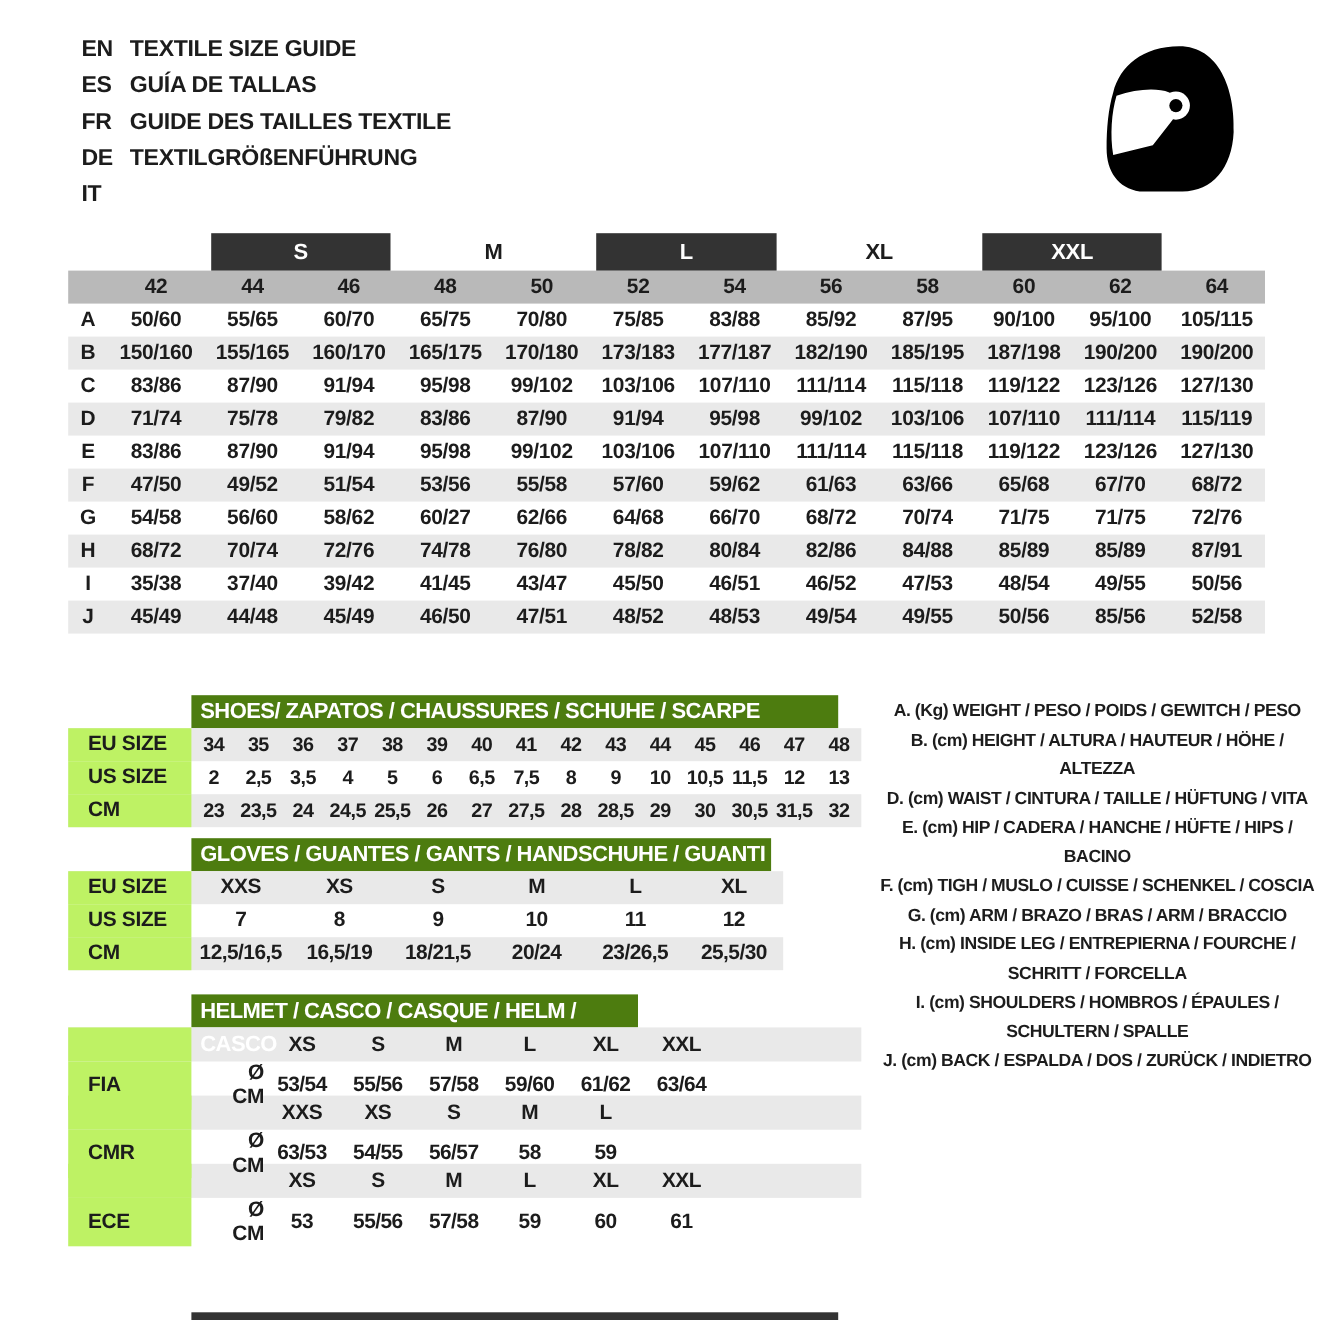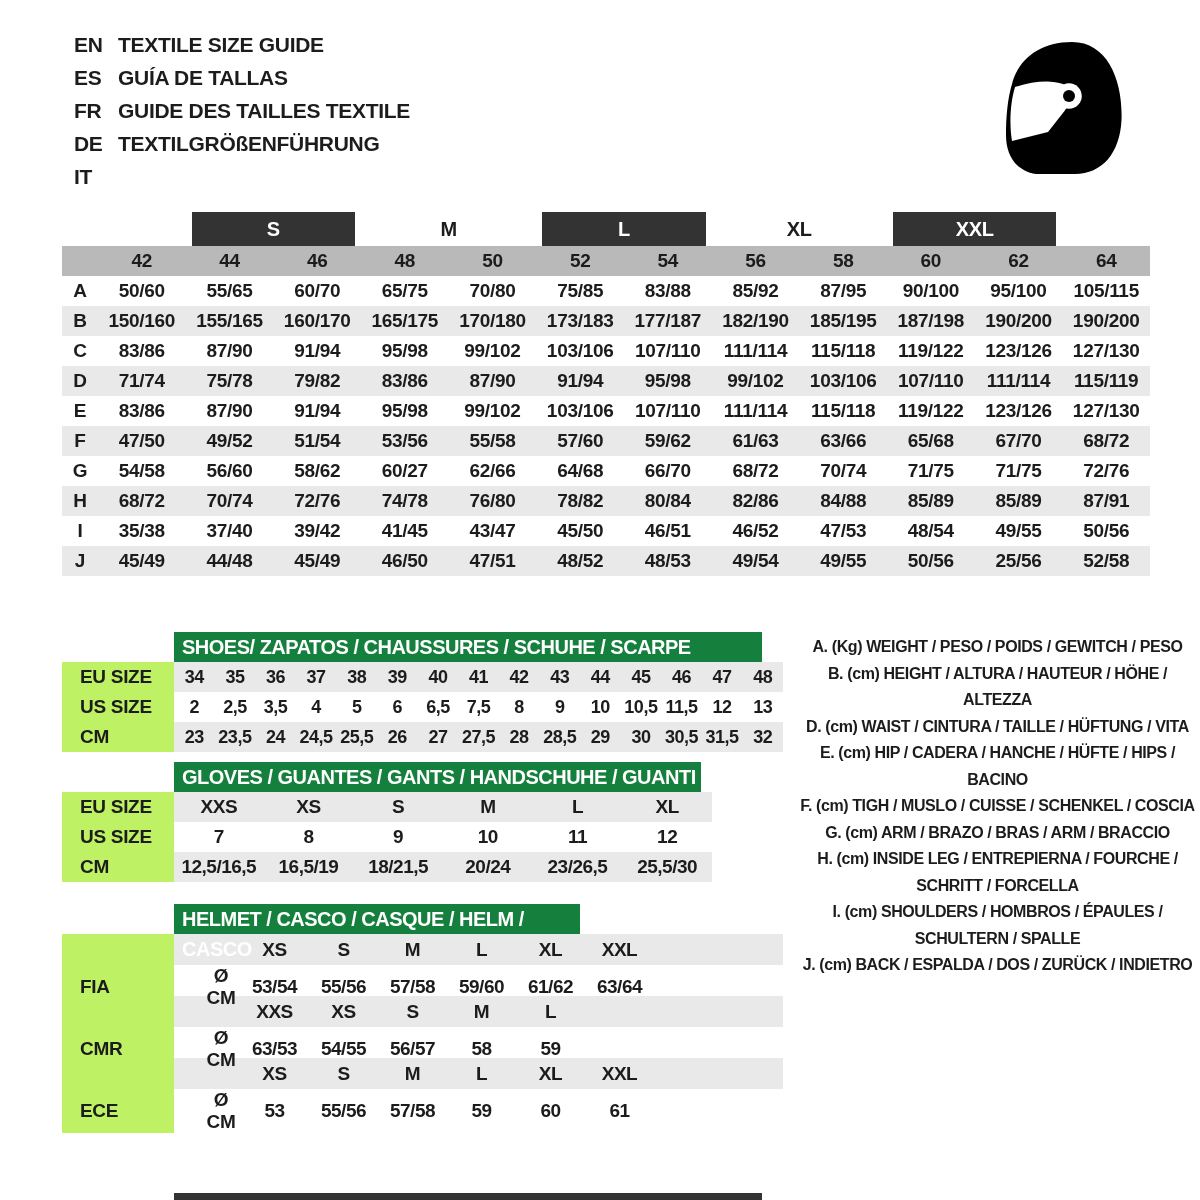--- a/index.html
+++ b/index.html
@@ -27,34 +27,34 @@
   .b-xxl{ grid-column:11 / span 2; }
   .num-row { background:#b9b9b9; }
   .cell { text-align:center; font-size:19px; }
   .tlabel { text-align:center; font-size:19px; }
   .cells { display:contents; }
   .trows > .trow:nth-child(even) { background:#e9e9e9; }
 
   
   .lower { display:flex; margin-top:56px; }
   .lower-left { width:721px; margin-left:62px; flex:0 0 auto; }
-  .sec-title { background:#15803d; color:#fff; font-size:20px; line-height:30px; height:30px; padding-left:8px; margin-left:112px; letter-spacing:-0.5px; }
+  .sec-title { background:#4d7c0f; color:#fff; font-size:20px; line-height:30px; height:30px; padding-left:8px; margin-left:112px; letter-spacing:-0.5px; }
   .shoes-title { width:588px; }
   .gloves-title { width:527px; }
   .helmet-title { width:406px; }
   .srow { display:grid; height:30px; align-items:center; }
   .shoes .srow  { grid-template-columns:112px repeat(15,1fr); width:721px; }
   .gloves .srow { grid-template-columns:112px repeat(6,1fr); width:650px; }
   .helmet .srow { grid-template-columns:112px 66px repeat(6,69px) 1fr; width:721px; }
   .sec-rows > .srow:nth-child(odd) { background:#e9e9e9; }
   .slabel { background:#bef264; height:100%; display:flex; align-items:center; padding-left:18px; font-size:19px; }
   .scell { text-align:center; font-size:18px; letter-spacing:-0.5px; }
   .gloves .scell { font-size:19px; }
   .helmet .scell { font-size:19px; }
-  .sunit { text-align:center; padding-left:4px; font-size:19px;margin-left:24px; }
+  .sunit { text-align:right; padding-left:4px; font-size:19px;margin-left:24px; }
   .gloves { margin-top:10px; }
   .helmet { margin-top:22px; }
   .helmet .srow { height:31px; }
 
   
   .legend { width:412px; margin-left:12px; margin-top:2px; }
   .legend-item { font-size:16px; line-height:26.5px; letter-spacing:-0.4px;text-align:center; }
 
   .bottom-bar { position:absolute; left:174px; bottom:0; width:588px; height:7px; background:#333; }
 </style>
@@ -159,21 +159,21 @@
       <div class="trow">
       <div class="tlabel">I</div>
       <div class="cells">
         
       <div class="cell">35/38</div><div class="cell">37/40</div><div class="cell">39/42</div><div class="cell">41/45</div><div class="cell">43/47</div><div class="cell">45/50</div><div class="cell">46/51</div><div class="cell">46/52</div><div class="cell">47/53</div><div class="cell">48/54</div><div class="cell">49/55</div><div class="cell">50/56</div></div>
     </div>
       <div class="trow">
       <div class="tlabel">J</div>
       <div class="cells">
         
-      <div class="cell">45/49</div><div class="cell">44/48</div><div class="cell">45/49</div><div class="cell">46/50</div><div class="cell">47/51</div><div class="cell">48/52</div><div class="cell">48/53</div><div class="cell">49/54</div><div class="cell">49/55</div><div class="cell">50/56</div><div class="cell">25/56</div><div class="cell">52/58</div></div>
+      <div class="cell">45/49</div><div class="cell">44/48</div><div class="cell">45/49</div><div class="cell">46/50</div><div class="cell">47/51</div><div class="cell">48/52</div><div class="cell">48/53</div><div class="cell">49/54</div><div class="cell">49/55</div><div class="cell">50/56</div><div class="cell">85/56</div><div class="cell">52/58</div></div>
     </div>
     </div>
 </div>
 
 <div class="lower">
   <div class="lower-left">
 
     <div class="shoes">
       <div class="sec-title shoes-title">SHOES/ ZAPATOS / CHAUSSURES / SCHUHE / SCARPE</div>
       <div class="sec-rows">

